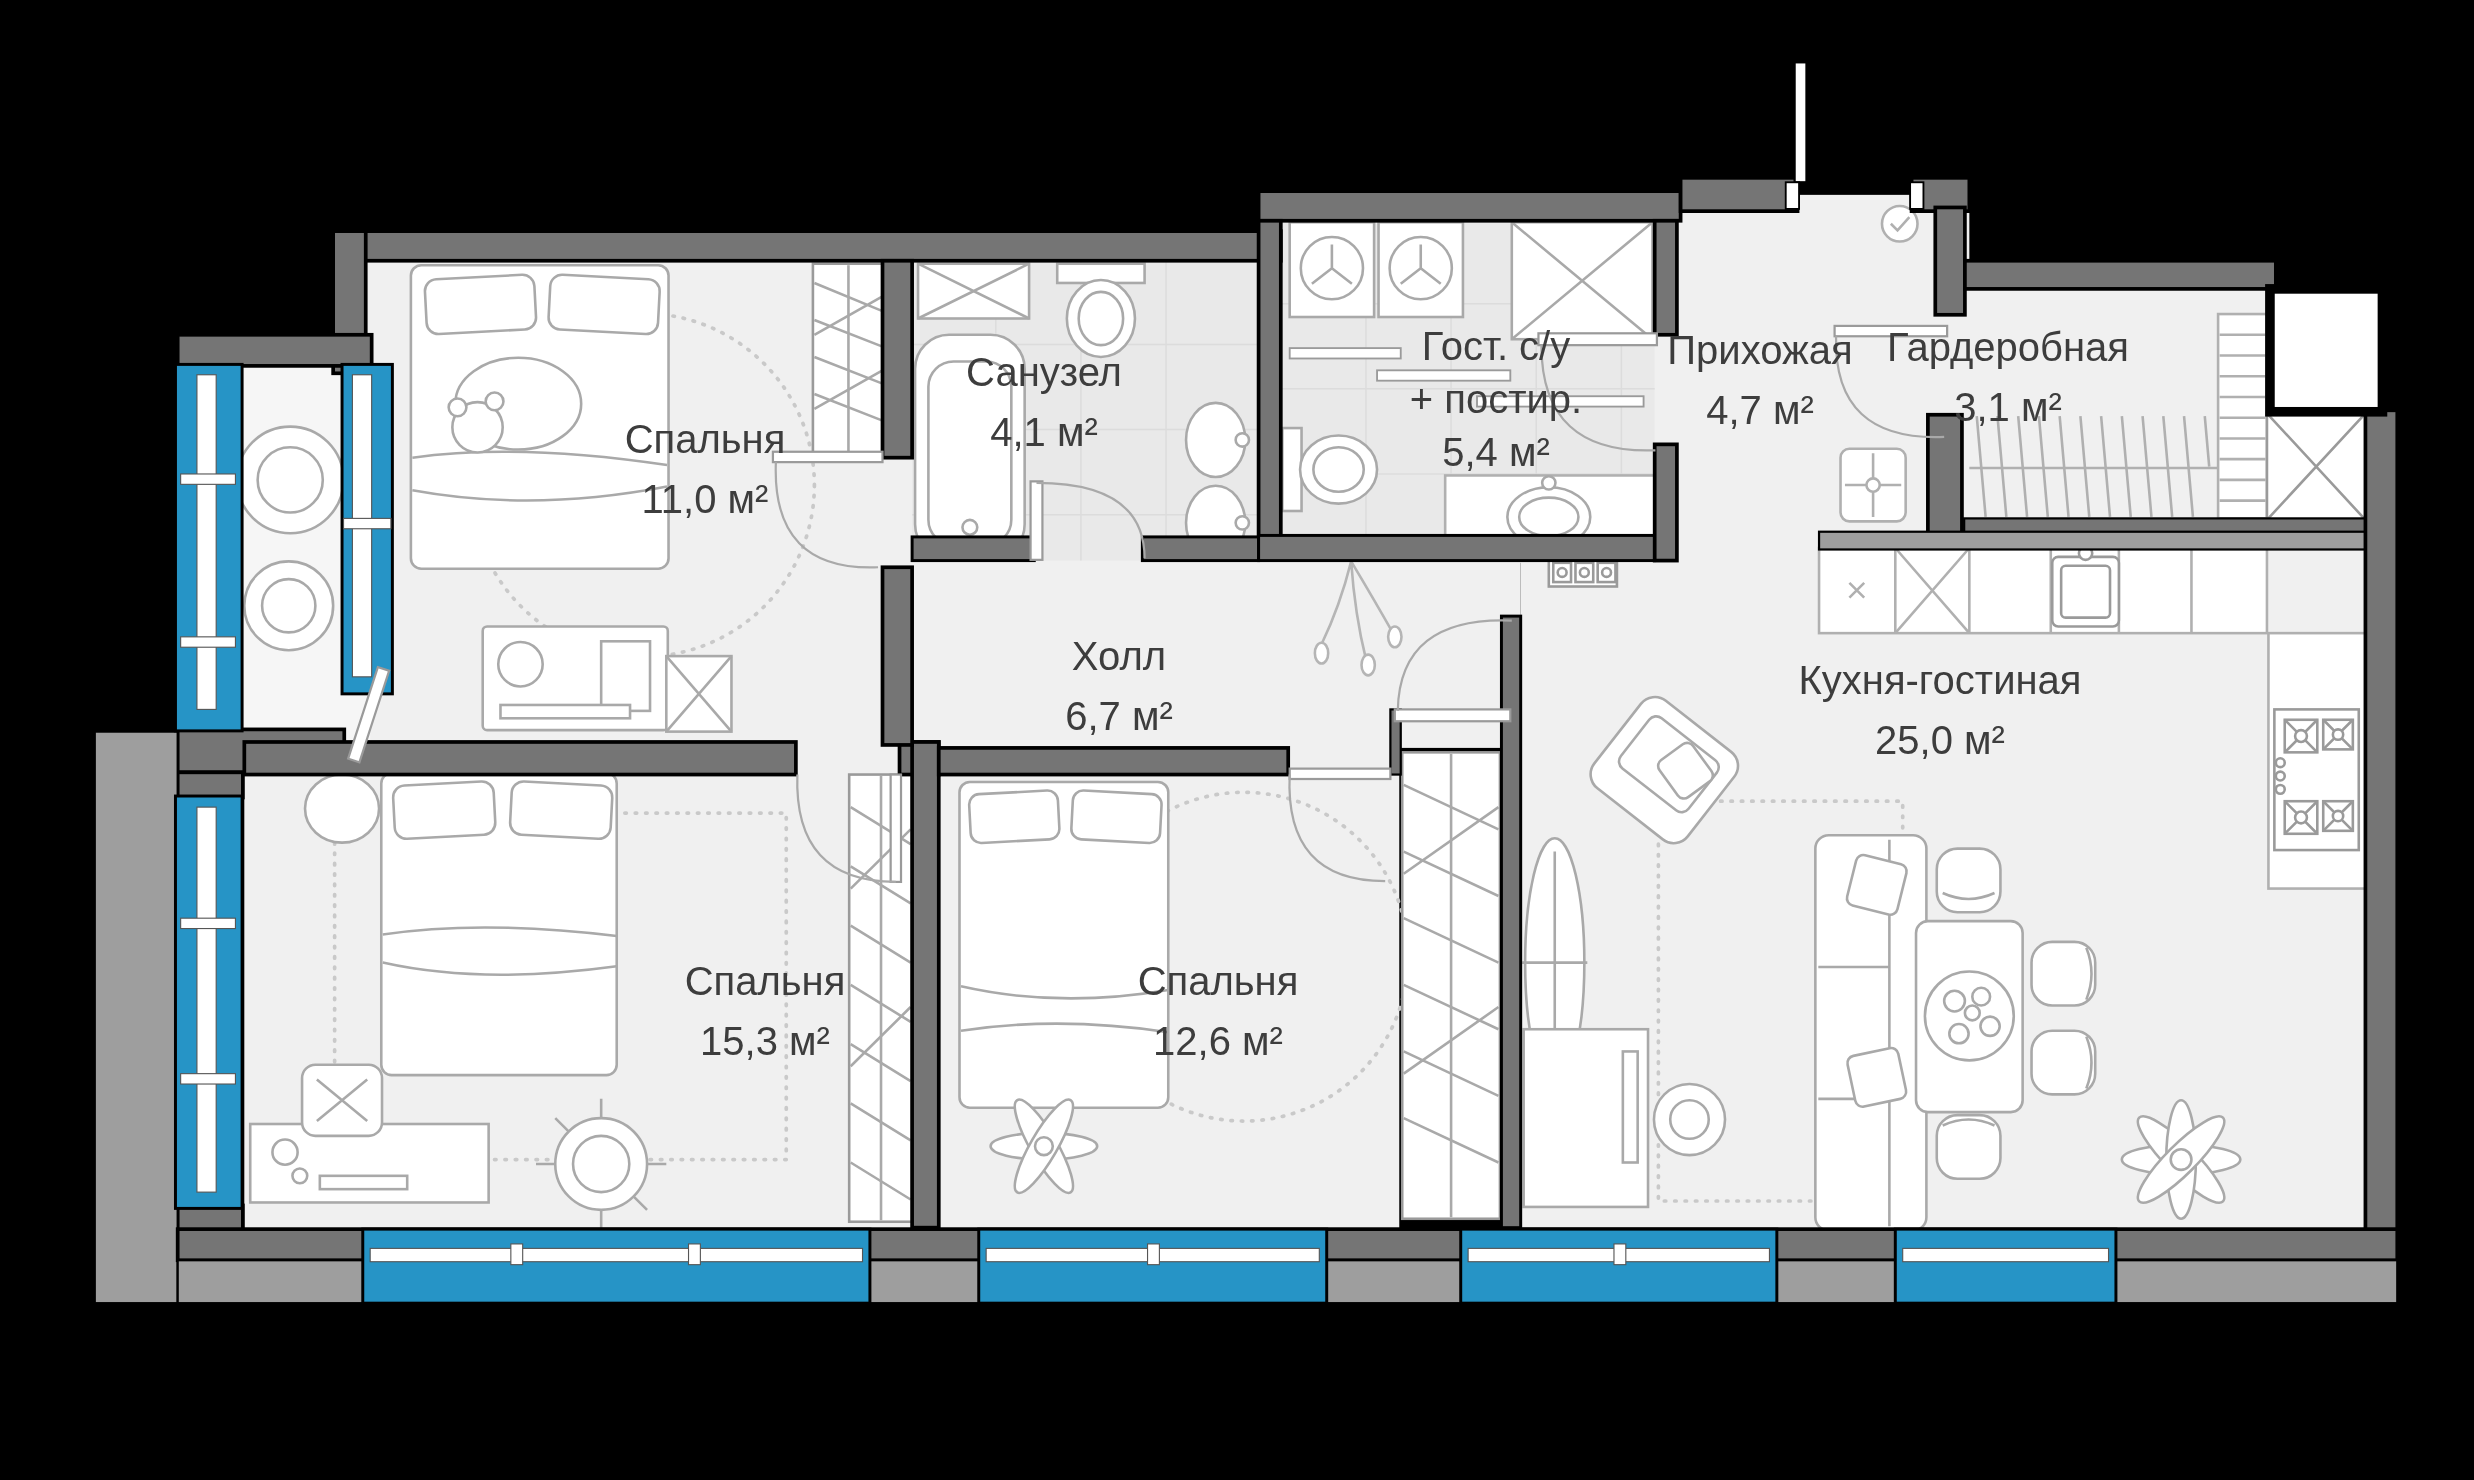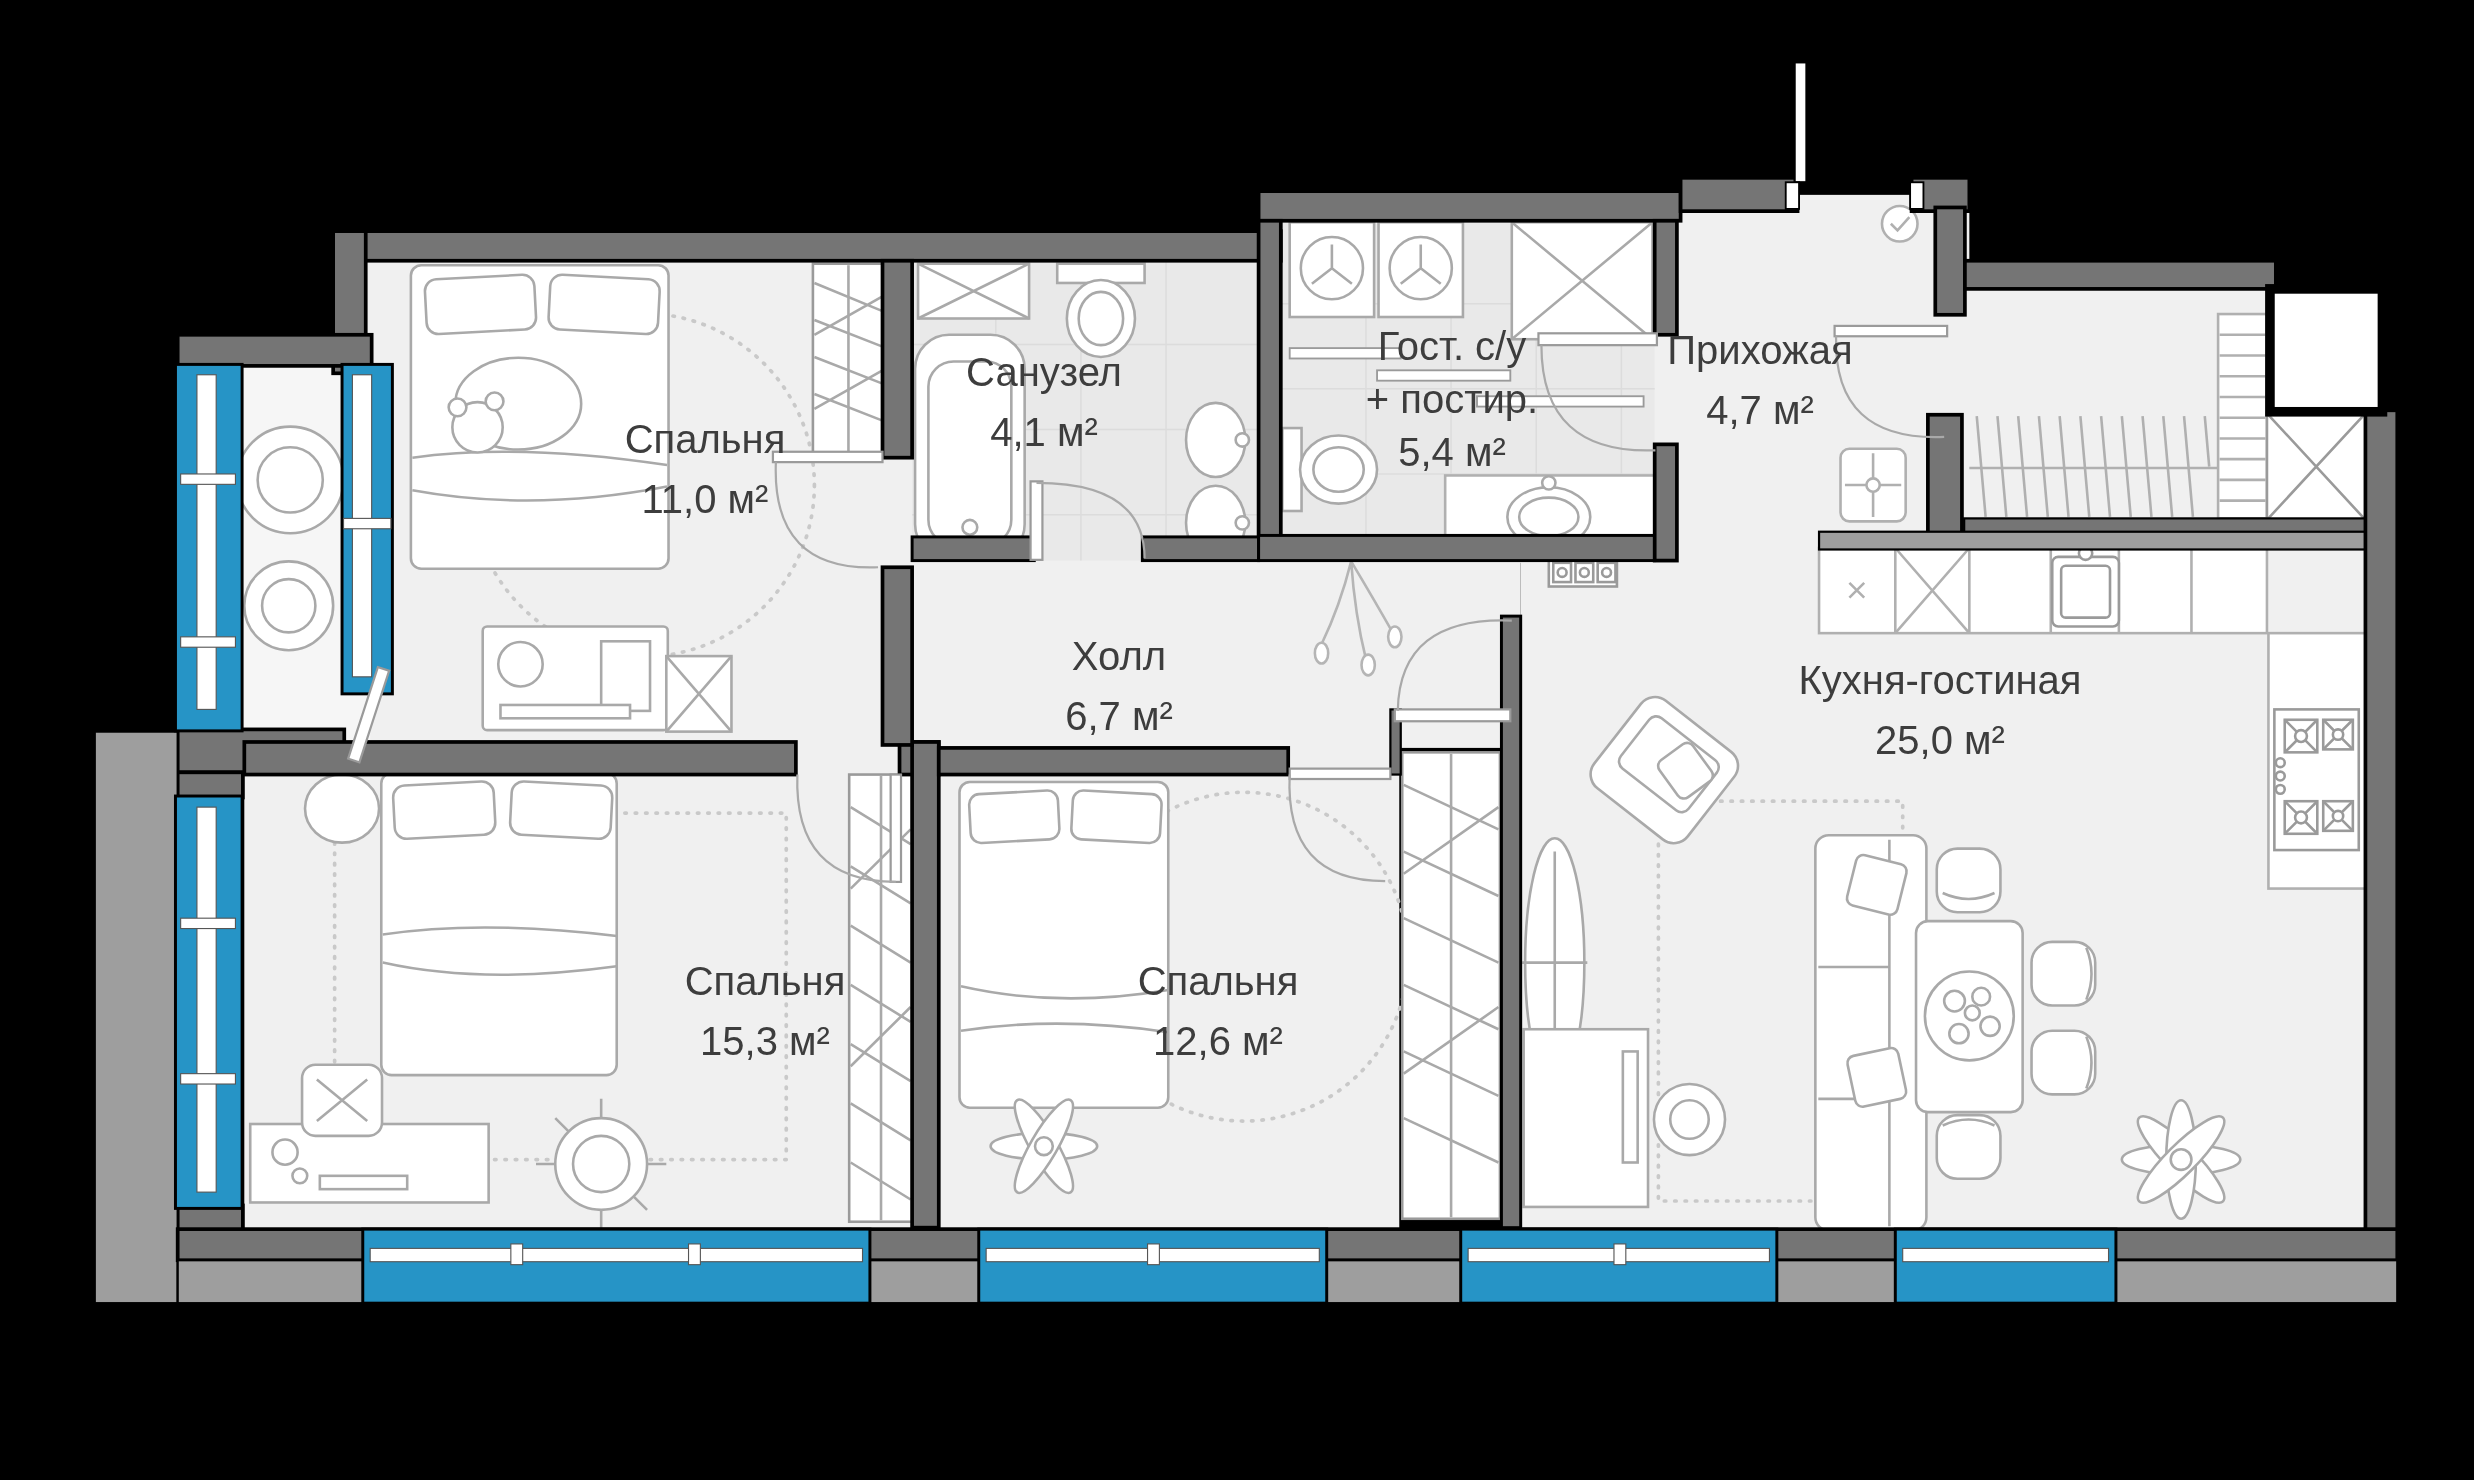--- a/index.html
+++ b/index.html
@@ -2,21 +2,21 @@
 <html style="font-size:12px"><head>
 <meta charset="utf-8">
 <style>
   html,body{margin:0;padding:0;background:#000;}
   .plan{position:relative;width:2475px;height:1481px;background:#000;overflow:hidden;
         font-family:"Liberation Sans",sans-serif;}
   .plan svg{position:absolute;left:0;top:0;}
   .room-label{position:absolute;transform:translateX(-50%);text-align:center;
         color:#3d3d3d;font-size:40px;line-height:1.5;white-space:nowrap;}
   .room-label .nm, .room-label .area{display:block;}
-  .room-label.tight{line-height:1.32;}
+  .room-label.tight{line-height:1.32;margin-left:44px;}
 </style>
 </head>
 <body>
 
 <div class="plan">
 
 <svg width="2475" height="1481" viewBox="0 0 3343 2000">
 
   <g fill="#f0f0f0" stroke="none">
     <rect x="450" y="312" width="1604" height="698"></rect>
@@ -433,20 +433,24 @@
   </div>
   <div class="room-label tight" style="left:1452px;top:320px">
     <span class="nm">Гост. с/у</span>
     <span class="nm">+ постир.</span>
     <span class="area">5,4 м²</span>
   </div>
   <div class="room-label" style="left:1760px;top:320px">
     <span class="nm">Прихожая</span>
     <span class="area">4,7 м²</span>
   </div>
+  <div class="room-label" style="left:2008px;top:317px">
+    <span class="nm">Гардеробная</span>
+    <span class="area">3,1 м²</span>
+  </div>
   <div class="room-label" style="left:1119px;top:626px">
     <span class="nm">Холл</span>
     <span class="area">6,7 м²</span>
   </div>
   <div class="room-label" style="left:765px;top:951px">
     <span class="nm">Спальня</span>
     <span class="area">15,3 м²</span>
   </div>
   <div class="room-label" style="left:1218px;top:951px">
     <span class="nm">Спальня</span>

